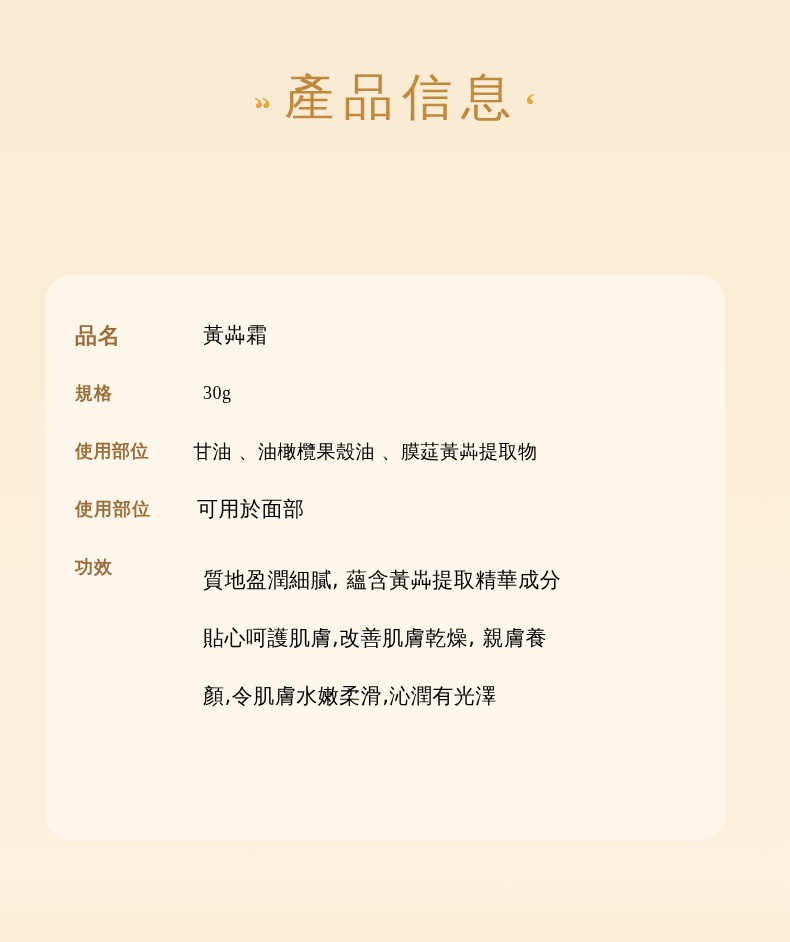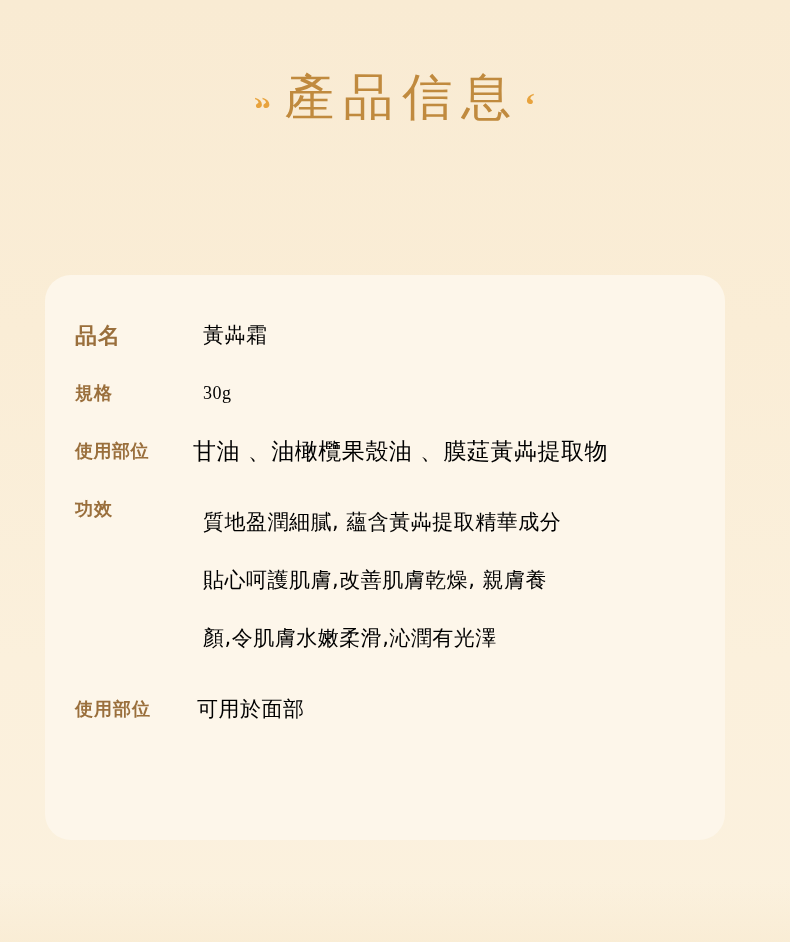--- a/index.html
+++ b/index.html
@@ -99,21 +99,21 @@
     letter-spacing: 0.5px;
   }
 
   
   #row-name { margin-top: 12px; }
   #row-name .label { font-size: 22px; }
   #row-spec { margin-top: 22px; }
   #row-spec .value { font-family: "Liberation Serif", serif; font-size: 18px; }
   #row-ingredients { margin-top: 26px; }
   #row-ingredients .label { width: 118px; flex: 0 0 118px; letter-spacing: 0.5px; }
-  #row-ingredients .value { font-size: 23px; }
+  #row-ingredients .value { font-size: 19px; }
   #row-effect { margin-top: 26px; }
   #row-effect .value { line-height: 58px; }
   #row-usage { margin-top: 24px; }
   #row-usage .label { width: 122px; flex: 0 0 122px; }
 
   .effect-lines p {
     margin: 0;
   }
 
   
@@ -149,30 +149,30 @@
     <div class="row" id="row-spec">
       <div class="label">規格</div>
       <div class="value">30g</div>
     </div>
 
     <div class="row" id="row-ingredients">
       <div class="label">使用部位</div>
       <div class="value">甘油 、油橄欖果殼油 、膜莚黃芔提取物</div>
     </div>
 
+    <div class="row" id="row-usage">
+      <div class="label">使用部位</div>
+      <div class="value">可用於面部</div>
+    </div>
+
     <div class="row" id="row-effect">
       <div class="label">功效</div>
       <div class="value effect-lines">
         <p>質地盈潤細膩, 蘊含黃芔提取精華成分</p>
         <p>貼心呵護肌膚,改善肌膚乾燥, 親膚養</p>
         <p>顏,令肌膚水嫩柔滑,沁潤有光澤</p>
       </div>
     </div>
 
-    <div class="row" id="row-usage">
-      <div class="label">使用部位</div>
-      <div class="value">可用於面部</div>
-    </div>
-
   </div>
 
   <div class="bottom-fade"></div>
 </div>
 
 </body></html>

